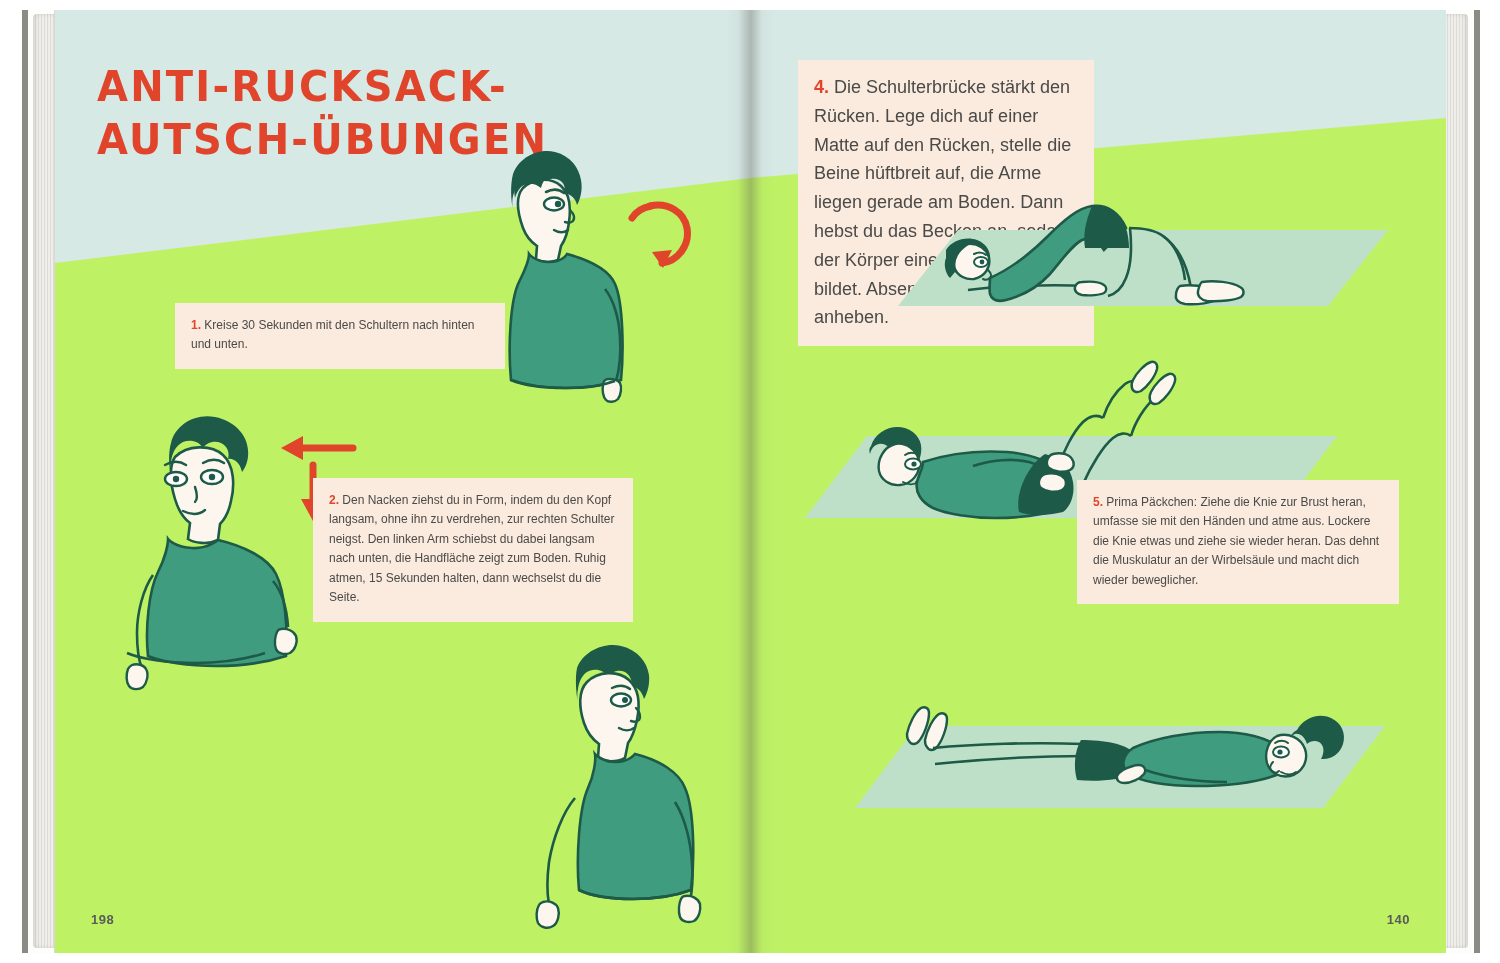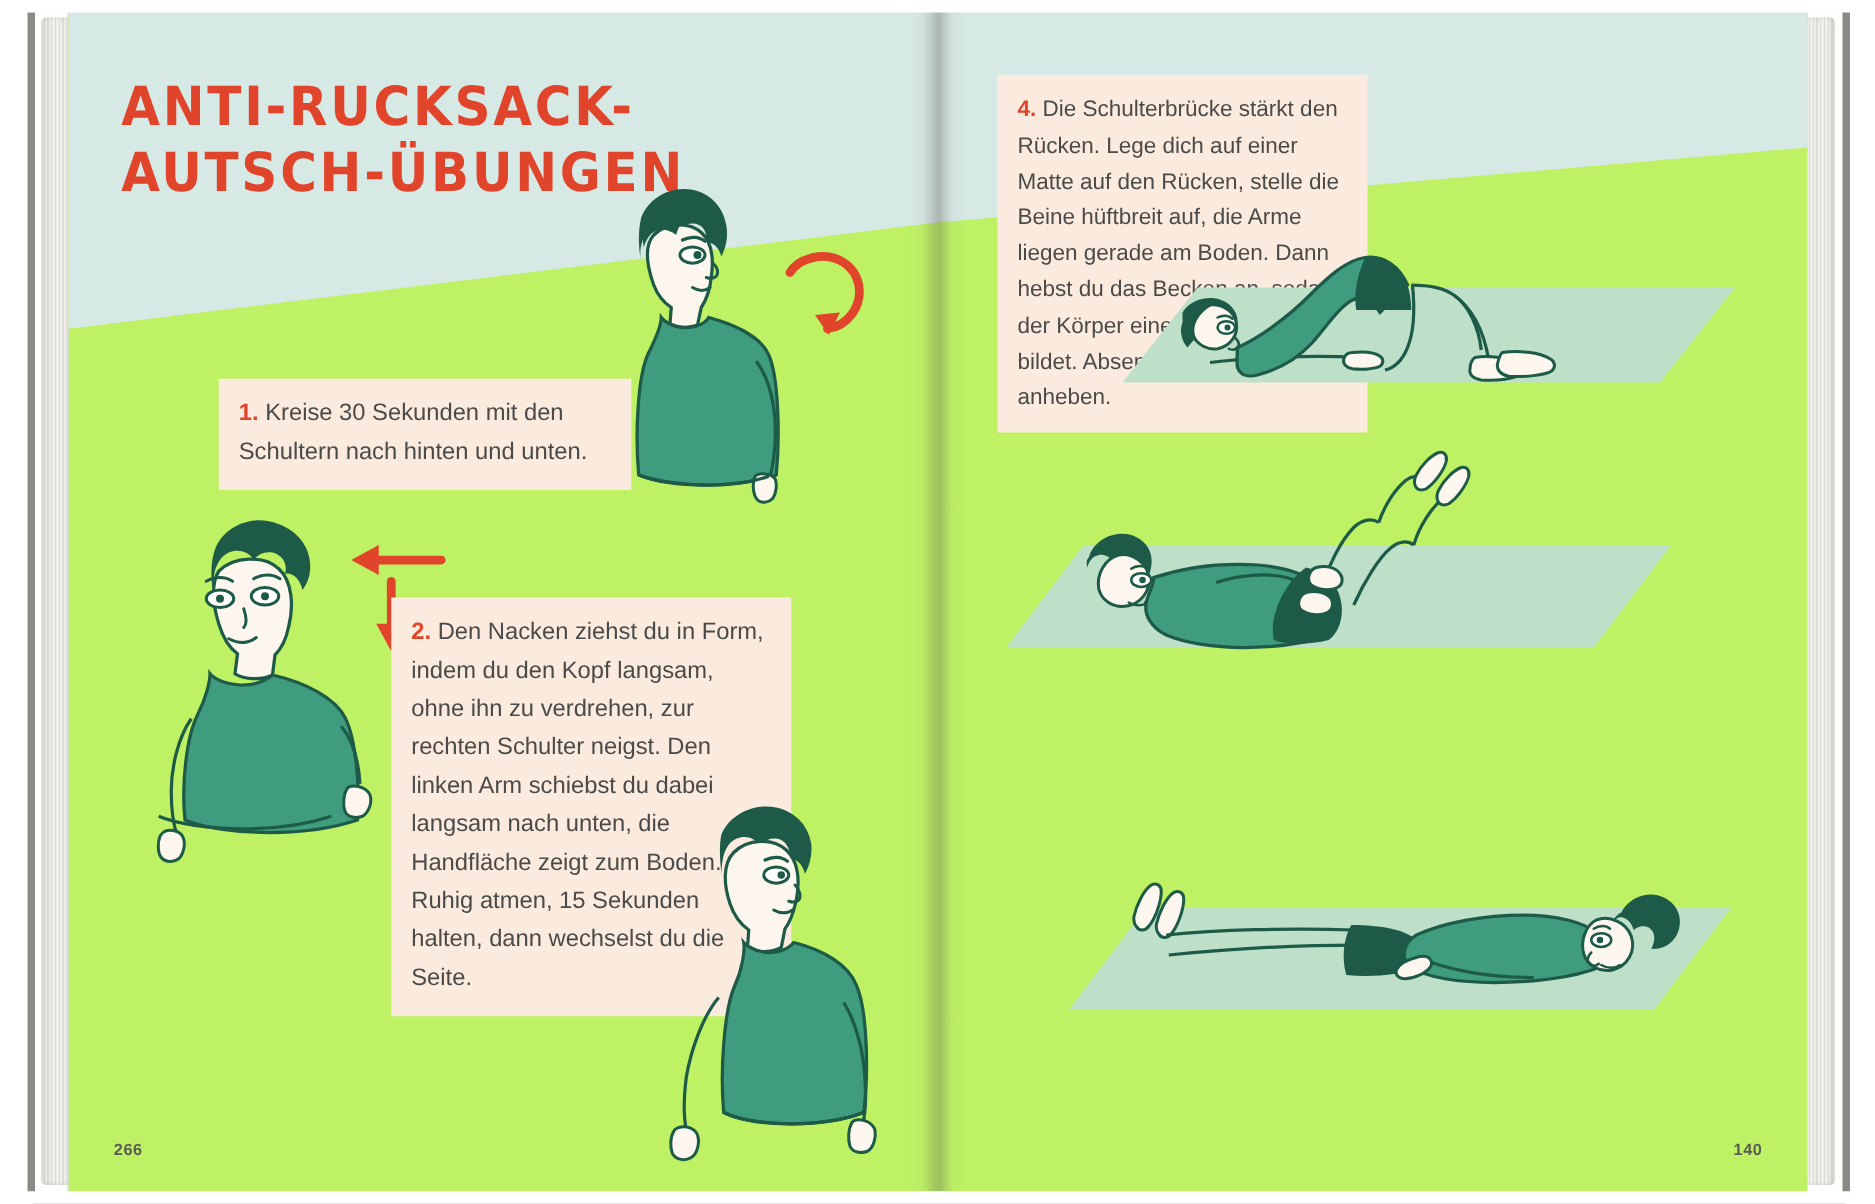--- a/index.html
+++ b/index.html
@@ -131,21 +131,21 @@
     text-transform: uppercase;
     transform: scaleY(1.08);
     transform-origin: left top;
   }
 
   
   .caption {
     position: absolute;
     background: #fbeade;
     color: #4a4a48;
-    font-size: 19px;
+    font-size: 12px;
     line-height: 1.62;
     padding: 13px 16px 14px 16px;
     box-sizing: border-box;
   }
   .caption .num {
     color: #e0442b;
     font-weight: bold;
   }
   .caption.small {
     font-size: 18px;
@@ -289,21 +289,21 @@
         <path d="M160 174c10 16 16 40 17 62 1 14 0 28-2 36" stroke="#1d5a47" stroke-width="2.6" fill="none"></path>
 
         <path d="M28 274c6-2 13 1 15 6 2 6 0 15-5 18-5 3-12 2-15-3-2-5-2-13 1-18 1-2 2-2 4-3z" fill="#fdf6ee" stroke="#1d5a47" stroke-width="2.4"></path>
         <path d="M170 268c6-1 13 2 15 8 1 6-1 14-6 17-5 2-12 1-14-4-2-6-1-14 1-18 1-2 2-3 4-3z" fill="#fdf6ee" stroke="#1d5a47" stroke-width="2.4"></path>
 
         <path d="M64 262c12 6 34 9 54 9 20 0 42-3 58-9" stroke="#1d5a47" stroke-width="2.6" fill="none"></path>
       </svg>
     </div>
 
 
-    <div class="folio" id="folio-left">266</div>
+    <div class="folio" id="folio-left">198</div>
   </div>
 
   <div class="page-right">
 
     <div class="mint-right"></div>
 
     <div class="caption small" id="cap4">
       <span class="num">4.</span><span> Die Schulterbrücke stärkt den Rücken. Lege dich auf einer Matte auf den Rücken, stelle die Beine hüftbreit auf, die Arme liegen gerade am Boden. Dann hebst du das Becken an, sodass der Körper eine gerade Linie bildet. Absenken und wieder anheben.</span>
     </div>
 
@@ -364,20 +364,23 @@
 
         <path d="M338 22c4-8 12-16 18-18 4-1 7 2 6 7-2 8-10 18-16 22-4 2-8 1-9-3-1-3 0-6 1-8z" fill="#fdf6ee" stroke="#1d5a47" stroke-width="2.4"></path>
         <path d="M356 34c4-8 12-16 18-18 4-1 7 2 6 7-2 8-10 18-16 22-4 2-8 1-9-3-1-3 0-6 1-8z" fill="#fdf6ee" stroke="#1d5a47" stroke-width="2.4"></path>
 
         <path d="M178 108c18-6 40-8 56-4 12 3 20 10 24 18" stroke="#1d5a47" stroke-width="2.6" fill="none"></path>
         <path d="M250 116c8-2 16 0 20 5 2 4 1 9-3 11-6 3-16 2-21-2-4-4-2-12 4-14z" fill="#fdf6ee" stroke="#1d5a47" stroke-width="2.4"></path>
         <path d="M258 96c8-2 16 0 19 5 3 4 2 9-2 11-6 3-16 2-21-2-4-4-2-12 4-14z" fill="#fdf6ee" stroke="#1d5a47" stroke-width="2.4"></path>
       </svg>
     </div>
 
+    <div class="caption" id="cap5">
+      <span class="num">5.</span><span> Prima Päckchen: Ziehe die Knie zur Brust heran, umfasse sie mit den Händen und atme aus. Lockere die Knie etwas und ziehe sie wieder heran. Das dehnt die Muskulatur an der Wirbelsäule und macht dich wieder beweglicher.</span>
+    </div>
 
     <div class="illus" style="left:95px; top:660px;">
       <svg width="570" height="145" viewBox="0 0 570 145" xmlns="http://www.w3.org/2000/svg">
 
         <path d="M10 140L72 58h468l-62 82z" fill="#bfe0c8"></path>
 
         <path d="M62 66c2-10 8-22 14-26 4-2 8 0 8 5 0 9-5 22-10 28-3 4-8 4-10 0-2-2-2-5-2-7z" fill="#fdf6ee" stroke="#1d5a47" stroke-width="2.4"></path>
         <path d="M80 72c2-10 8-22 14-26 4-2 8 0 8 5 0 9-5 22-10 28-3 4-8 4-10 0-2-2-2-5-2-7z" fill="#fdf6ee" stroke="#1d5a47" stroke-width="2.4"></path>
 
         <path d="M90 96c40-4 100-8 150-8" stroke="#1d5a47" stroke-width="2.6" fill="none"></path>

